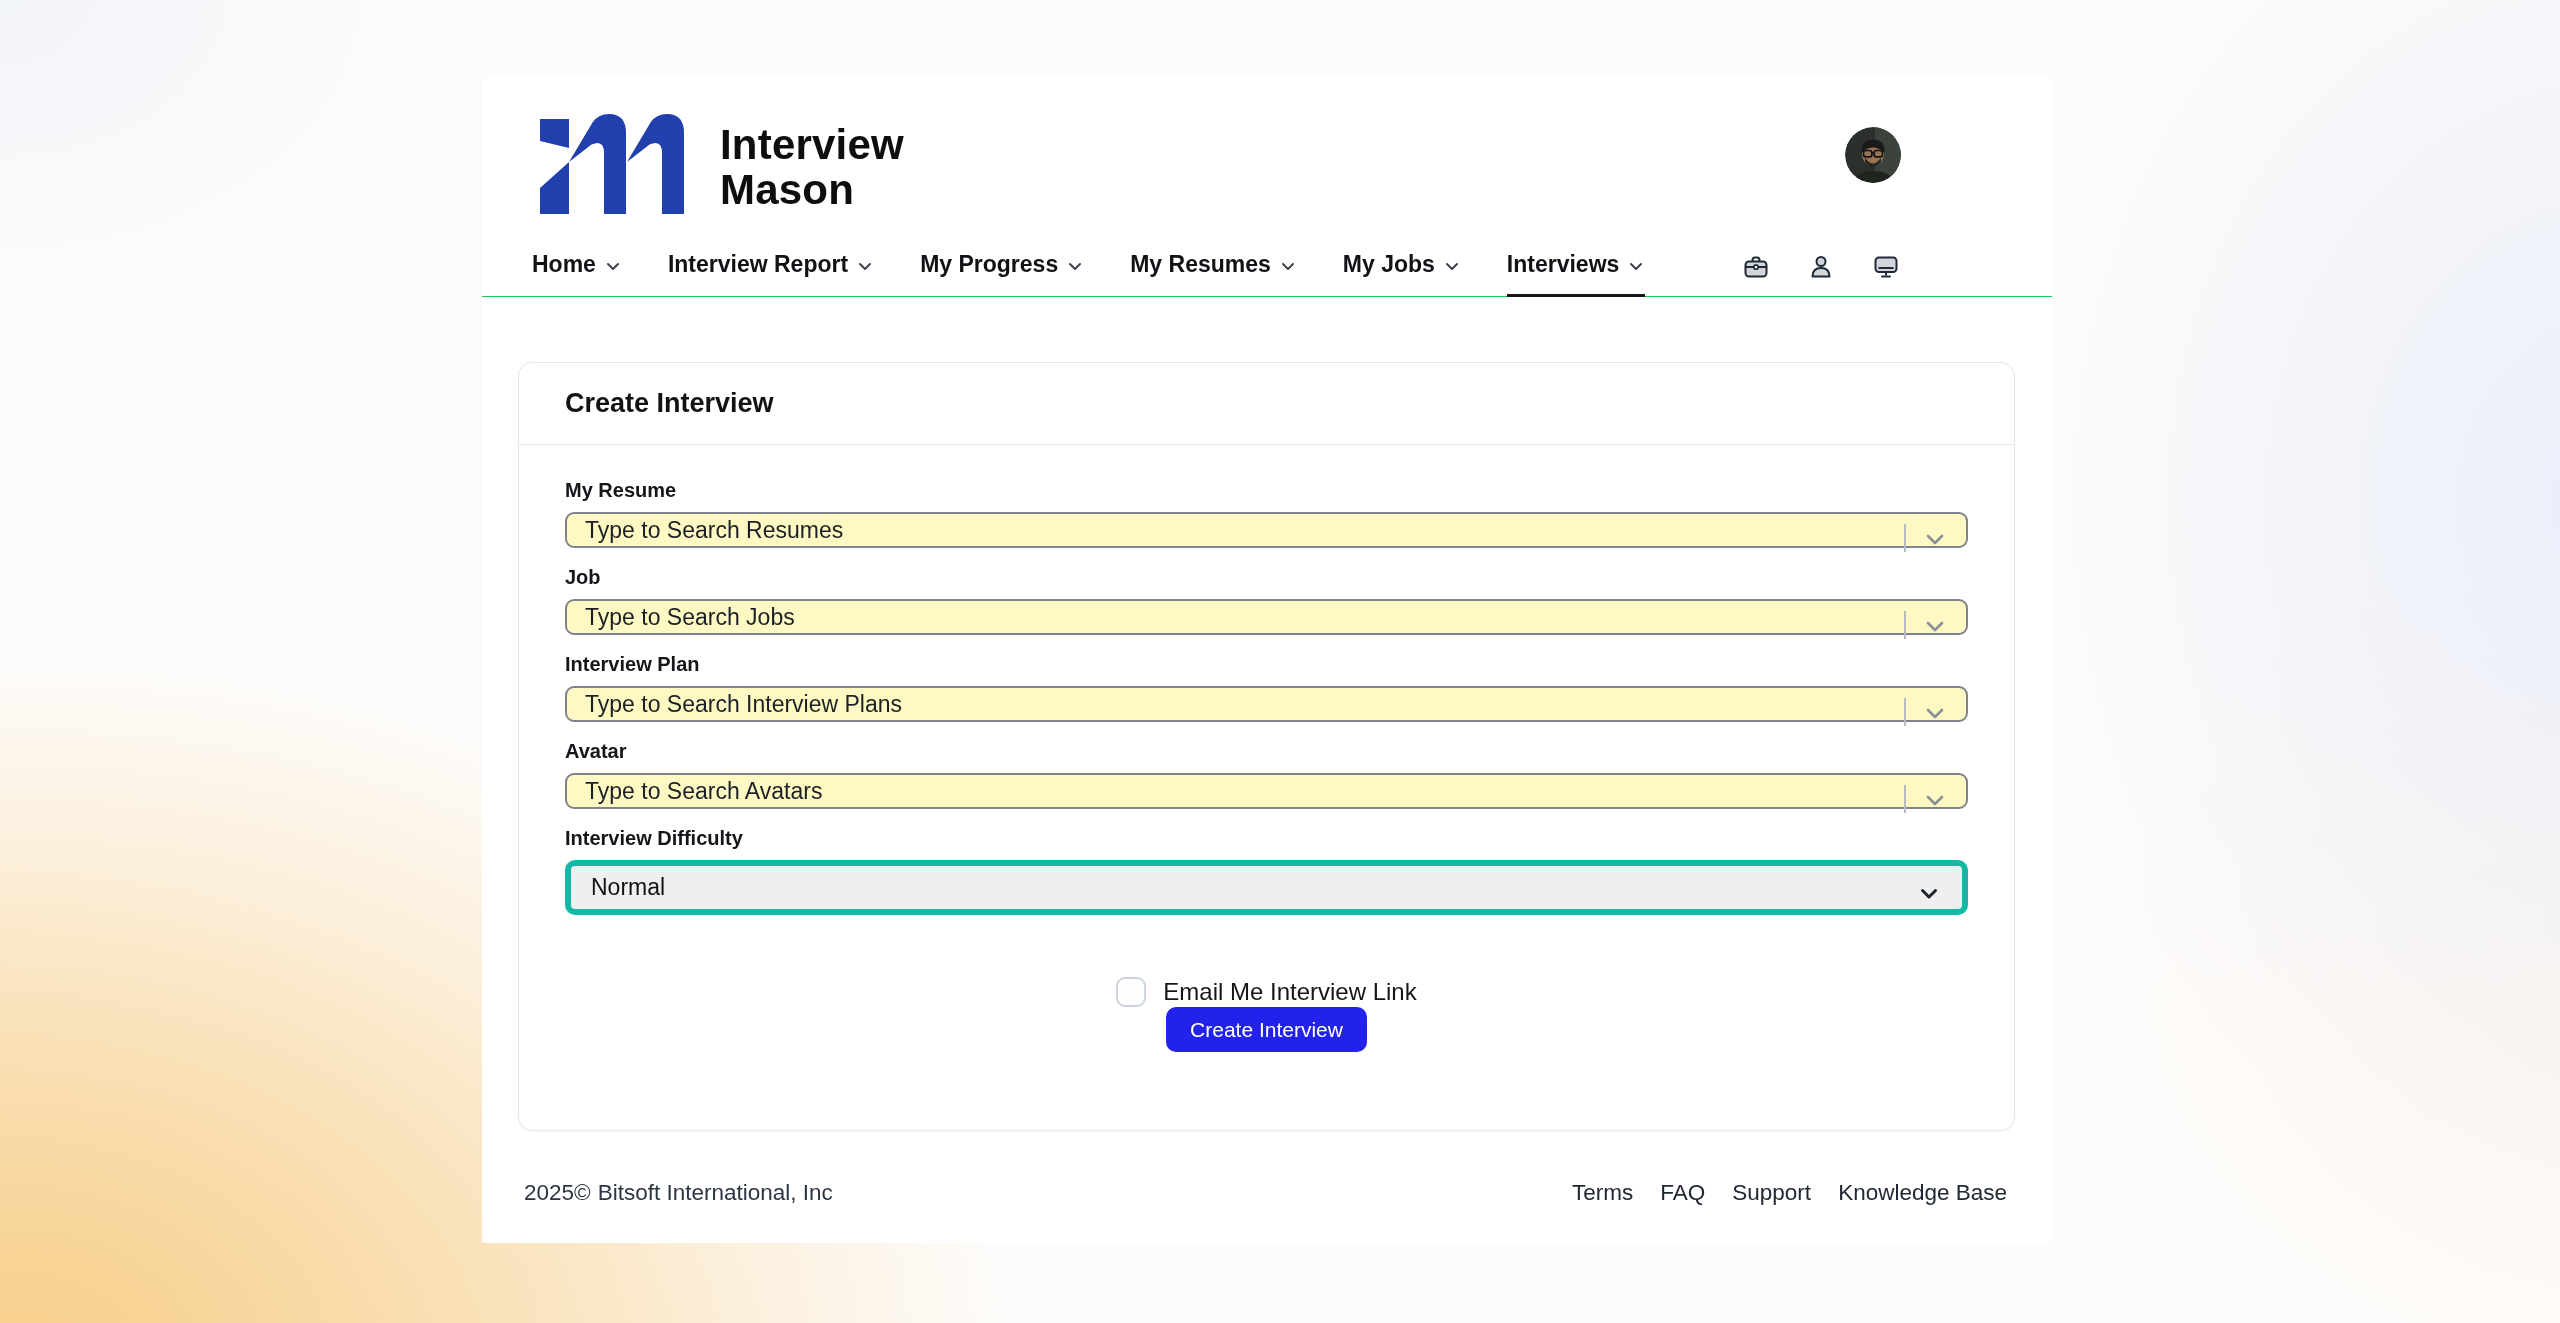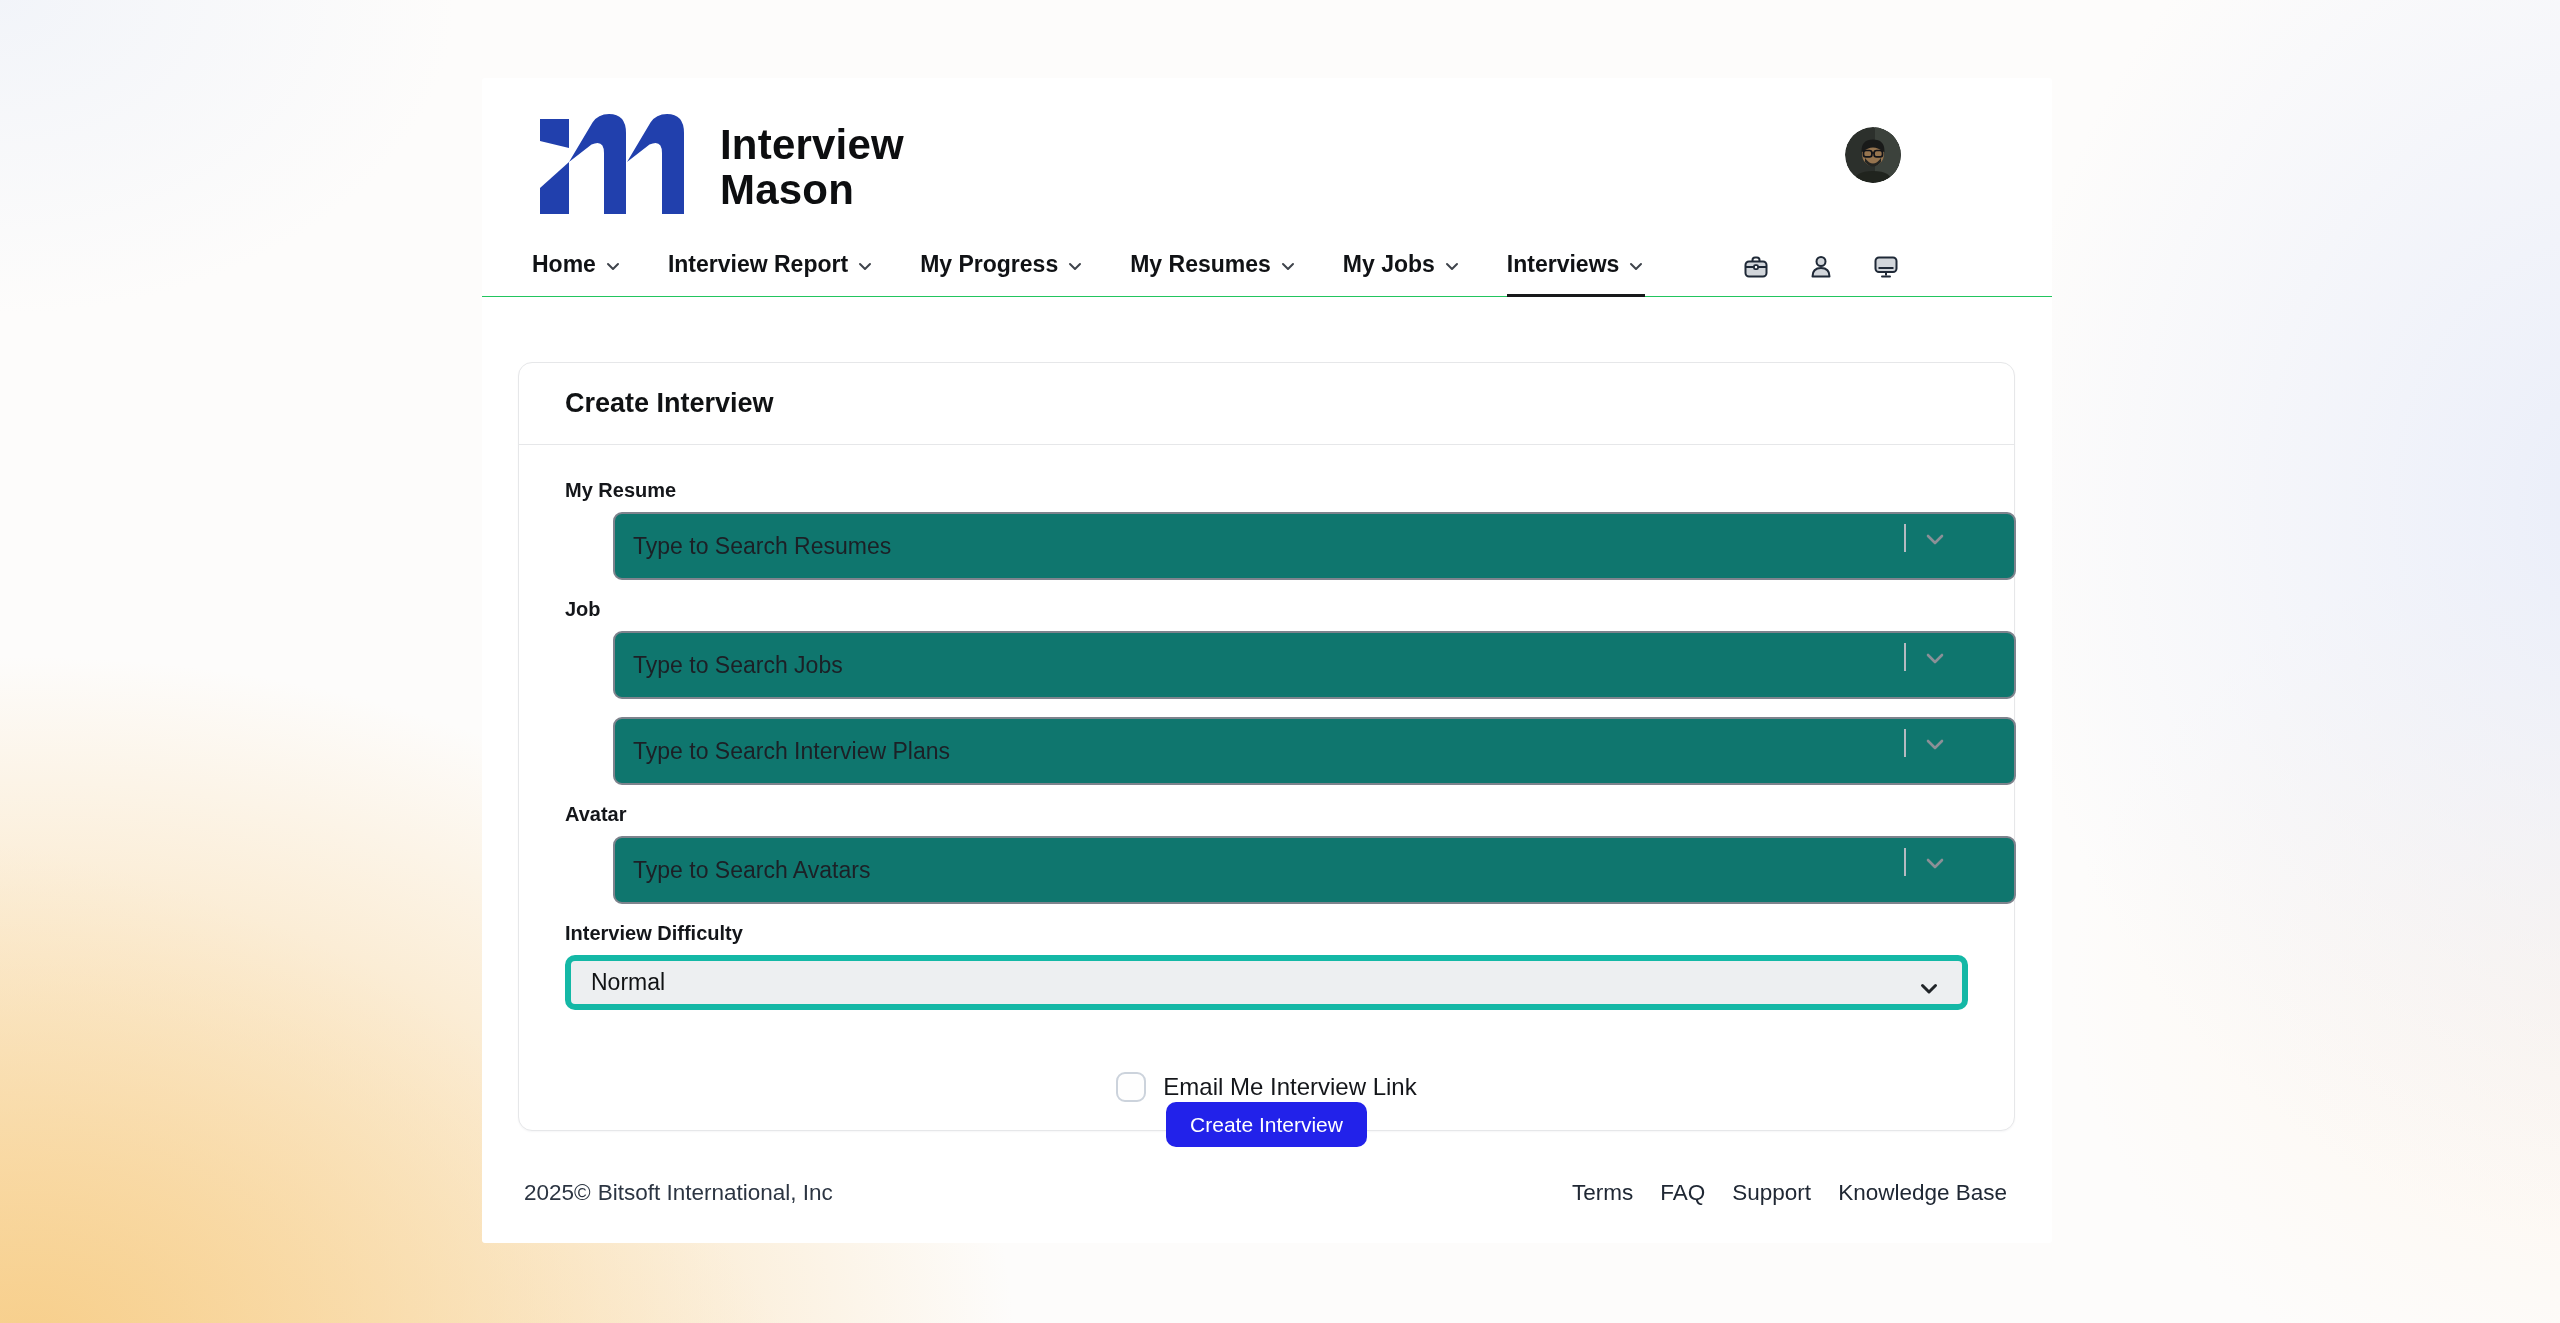--- a/index.html
+++ b/index.html
@@ -56,24 +56,23 @@
     box-shadow:0 1px 2px rgba(16,24,40,0.04);
   }
   .card-header { height:82px; display:flex; align-items:center; padding:0 46px; border-bottom:1px solid #e6e7e9; }
   .card-title { font-size:27px; font-weight:700; color:#101214; }
   .card-body { padding:34px 46px 30px 46px; }
 
   .field { margin-bottom:18px; }
   .field-label { display:block; font-size:20px; font-weight:600; color:#14161a; margin-bottom:10px; }
   .combo { position:relative; }
   .combo input {
-    width:100%; height:68px; border:2px solid #7e838d; border-radius:9px;
-    padding:0 96px 0 18px; font-size:23px; color:#15181c; background:#0f766e; outline:none;
+    width:100%; height:36px; border:2px solid #7e838d; border-radius:9px;
+    padding:0 96px 0 18px; font-size:23px; color:#15181c; background:#fef9c3; outline:none;
     font-family:"Liberation Sans","DejaVu Sans",sans-serif;
-    margin-left:48px;
   }
   .combo input::placeholder { color:#1c2026; opacity:1; }
   .combo .sep { position:absolute; right:62px; top:12px; width:2px; height:28px; background:#b6bac1; }
   .combo .indicator { position:absolute; right:20px; top:14px; width:26px; height:26px; cursor:pointer; }
 
   .select-box {
     position:relative; height:55px; background:#edeff1; border:6px solid #14b8a6; border-radius:10px;
     display:flex; align-items:center; padding:0 20px; font-size:23px; font-weight:500; color:#101214; cursor:pointer;
   }
   .select-box .indicator { position:absolute; right:20px; top:14px; width:26px; height:26px; }
@@ -230,20 +229,21 @@
           <span class="sep"></span>
           <span class="indicator">
             <svg viewBox="0 0 26 26" width="26" height="26">
                 <path d="M6 10 L13 17 L20 10" fill="none" stroke="#8b9097" stroke-width="2.6" stroke-linecap="round" stroke-linejoin="round"></path>
               </svg>
           </span>
         </div>
       </div>
 
       <div class="field">
+        <label class="field-label">Interview Plan</label>
         <div class="combo">
           <input type="text" placeholder="Type to Search Interview Plans" style="">
           <span class="sep"></span>
           <span class="indicator">
             <svg viewBox="0 0 26 26" width="26" height="26">
                 <path d="M6 10 L13 17 L20 10" fill="none" stroke="#8b9097" stroke-width="2.6" stroke-linecap="round" stroke-linejoin="round"></path>
               </svg>
           </span>
         </div>
       </div>

